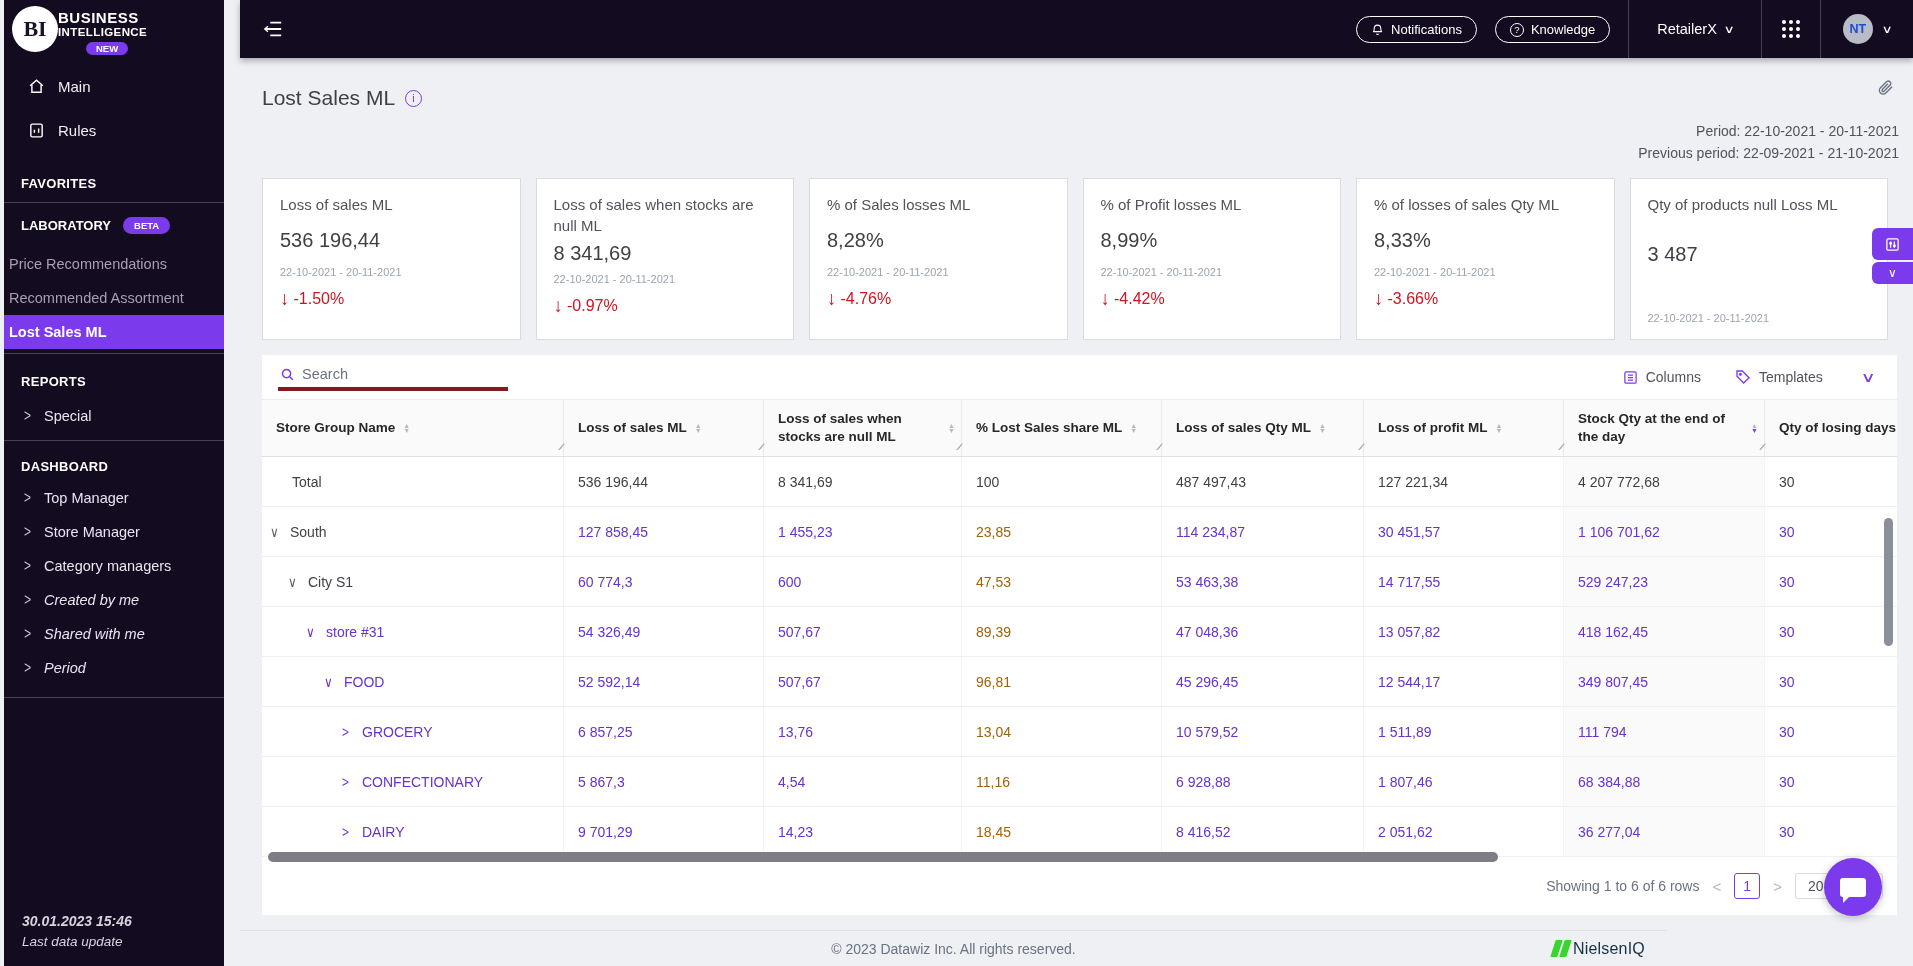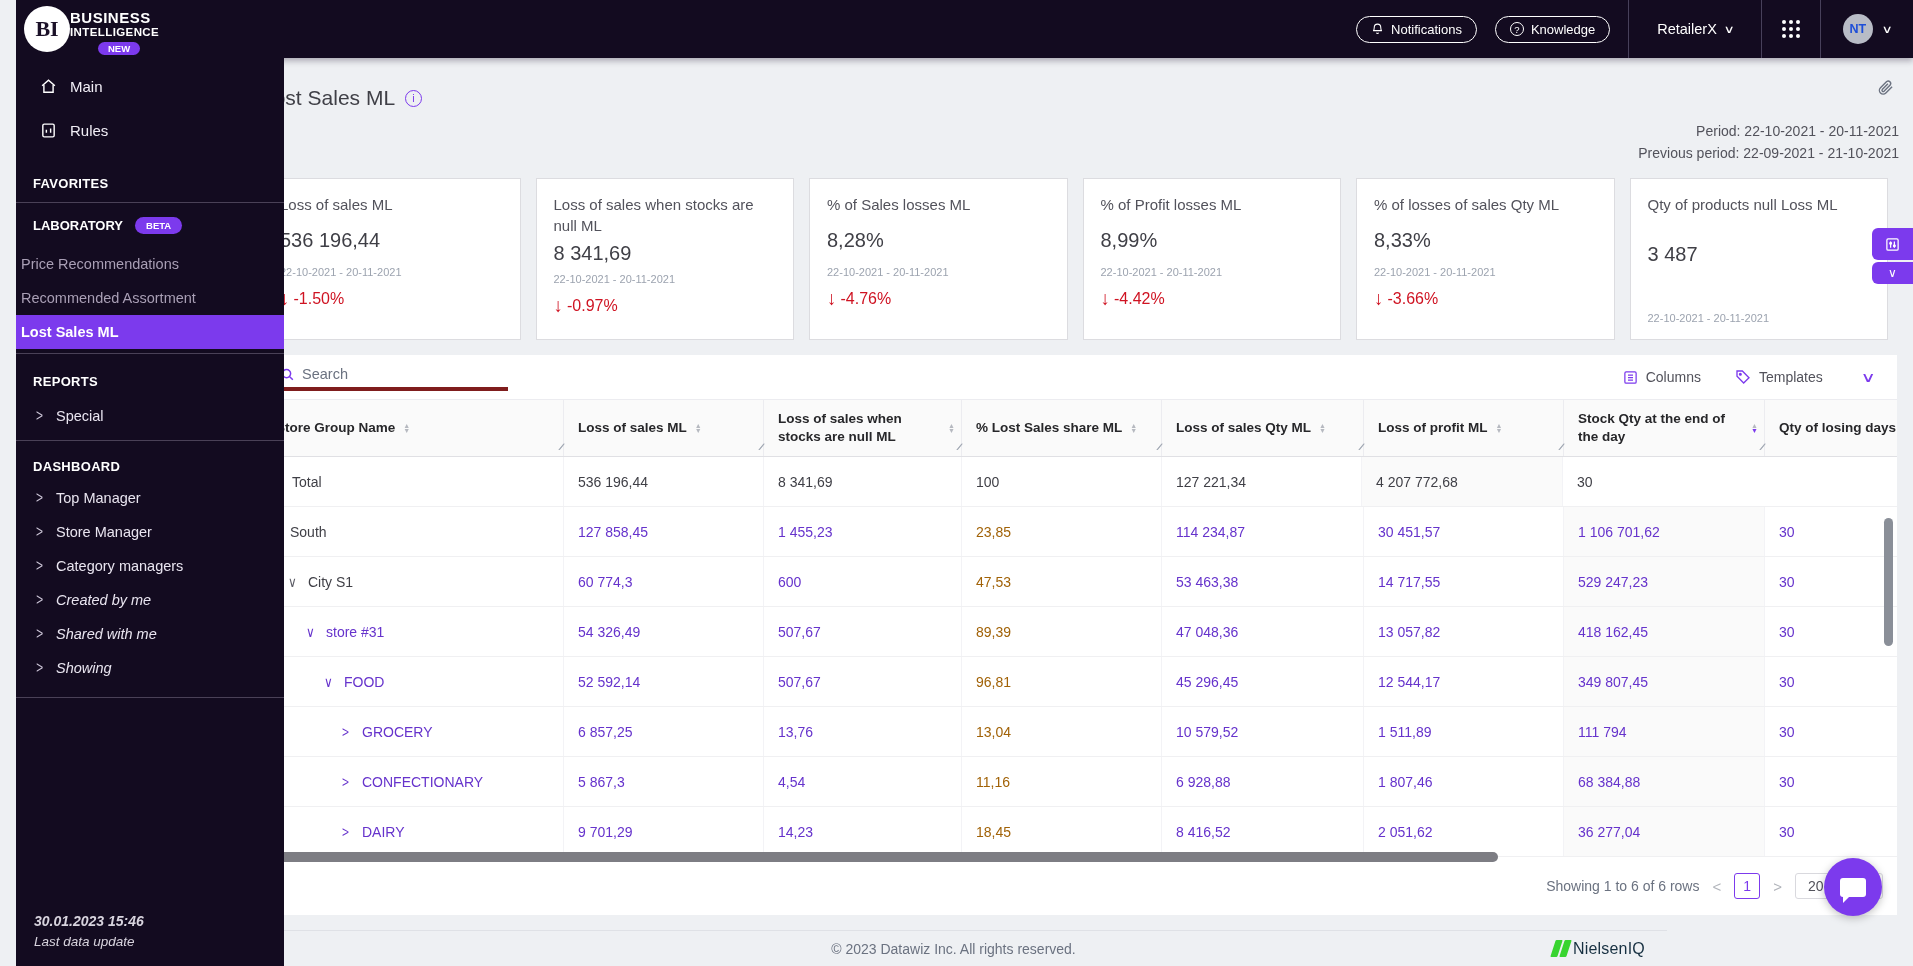--- a/index.html
+++ b/index.html
@@ -1,21 +1,21 @@
 <!DOCTYPE html>
 <html><head>
 <meta charset="utf-8">
 <style>
   * { margin:0; padding:0; box-sizing:border-box; }
   html,body { width:1913px; height:966px; overflow:hidden; }
   body { font-family:"Liberation Sans", sans-serif; background:#eef0f3; }
   .app { position:relative; width:1913px; height:966px; background:#eef0f3; }
 
   
-  .sidebar { position:absolute; left:16px; top:0; width:268px; height:966px; background:#130b20; color:#fff; z-index:6; }
+  .sidebar { position:absolute; left:4px; top:0; width:220px; height:966px; background:#130b20; color:#fff; z-index:6; }
   .logo { display:flex; align-items:flex-start; padding:6px 0 0 8px; height:64px; }
   .logo-circle { width:46px; height:46px; border-radius:50%; background:#fff; color:#1b1128;
     font-family:"Liberation Serif", serif; font-weight:bold; font-size:22px; display:flex; align-items:center; justify-content:center; }
   .logo-txt { line-height:1; }
   .logo-line1 { font-size:15px; font-weight:bold; letter-spacing:.5px; margin-top:4px; }
   .logo-line2 { font-size:11.5px; font-weight:bold; letter-spacing:.4px; margin-top:2px; }
   .badge-new { display:inline-block; background:#7c3aed; color:#fff; font-size:9.5px; font-weight:bold;
     border-radius:9px; padding:2px 10px; margin:3px 0 0 28px; }
   .nav-item { display:flex; align-items:center; height:44px; padding-left:24px; font-size:15px; color:#f1eef6; cursor:pointer; }
   .nav-item .nicon { width:17px; height:17px; margin-right:13px; display:inline-flex; }
@@ -30,21 +30,21 @@
   .tree-item.it { font-style:italic; }
   .last-update { position:absolute; left:18px; bottom:14px; color:#d8d4de; font-style:italic; line-height:1.5; }
   .last-update .lu1 { font-weight:bold; font-size:14px; }
   .last-update .lu2 { font-size:13.5px; }
 
   
   .topbar { position:absolute; left:240px; top:0; width:1673px; height:58px; background:#130b20;
     display:flex; align-items:center; box-shadow:0 3px 6px rgba(20,10,35,.3); z-index:5; color:#fff; }
   .burger { margin-left:22px; cursor:pointer; display:flex; }
   .tb-right { margin-left:auto; display:flex; align-items:center; height:100%; }
-  .pill { display:flex; align-items:center; gap:7px; border:1px solid #fff; border-radius:15px;
+  .pill { display:flex; align-items:flex-end; gap:7px; border:1px solid #fff; border-radius:15px;
     padding:5px 14px; font-size:13px; color:#fff; background:transparent; cursor:pointer; margin-right:18px; }
   .q-ic { width:14px; height:14px; border:1.2px solid #fff; border-radius:50%; font-size:9.5px; display:flex; align-items:center; justify-content:center; }
   .tb-div { width:1px; height:58px; background:#47405a; }
   .retailer { display:flex; align-items:center; gap:8px; font-size:14.5px; padding:0 28px; cursor:pointer; }
   .chev-sm { font-size:11px; transform:scaleX(1.4); color:#fff; }
   .grid-ic { display:grid; grid-template-columns:repeat(3,4px); grid-gap:3px; padding:0 20px; cursor:pointer; }
   .grid-ic i { width:4px; height:4px; background:#fff; border-radius:50%; }
   .avatar-wrap { display:flex; align-items:center; gap:10px; padding:0 22px; cursor:pointer; }
   .avatar { width:30px; height:30px; border-radius:50%; background:#b8bcc6; color:#1d4ed8; font-size:12.5px; font-weight:bold;
     display:flex; align-items:center; justify-content:center; }
@@ -208,21 +208,21 @@
     <div class="tree-item it">
       <span class="tchev">&gt;</span>
       <span>Created by me</span>
     </div>
     <div class="tree-item it">
       <span class="tchev">&gt;</span>
       <span>Shared with me</span>
     </div>
     <div class="tree-item it">
       <span class="tchev">&gt;</span>
-      <span>Showing</span>
+      <span>Period</span>
     </div>
     <hr class="side-hr" style="margin-top:12px">
 
     <div class="last-update">
       <div class="lu1">30.01.2023 15:46</div>
       <div class="lu2">Last data update</div>
     </div>
   </div>
 
   <div class="topbar">
@@ -453,20 +453,21 @@
       </div>
 
       <div class="tbody">
         <div class="tr total">
           <div class="td c0 ind0">
               <span class="lbl dklbl">Total</span>
             </div>
           <div class="td c1">536 196,44</div>
           <div class="td c2">8 341,69</div>
           <div class="td c3 dk">100</div>
+          <div class="td c4">487 497,43</div>
           <div class="td c5">127 221,34</div>
           <div class="td c6 shade">4 207 772,68</div>
           <div class="td c7">30</div>
         </div>
         <div class="tr">
           <div class="td c0 ind1">
               <span class="cell-name">
                 <span class="chev">∨</span>
                 <span class="lbl dklbl">South</span>
               </span>

